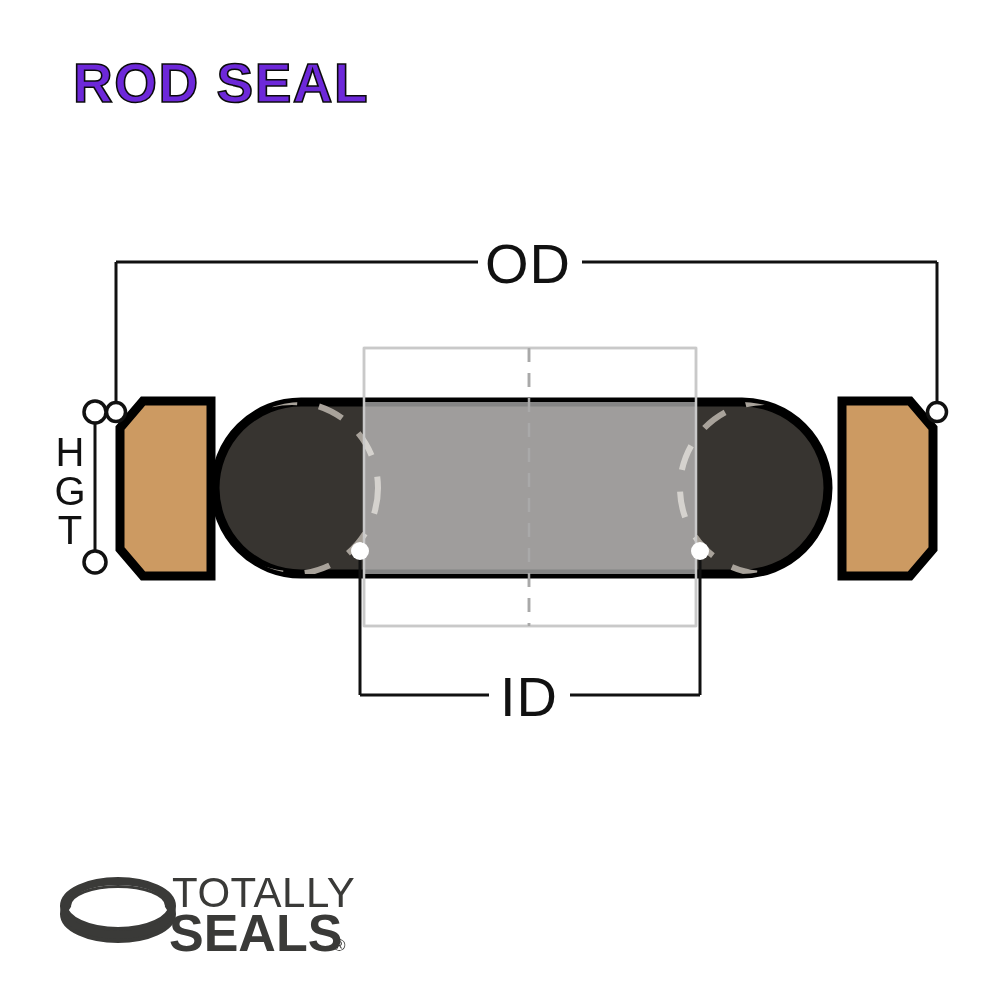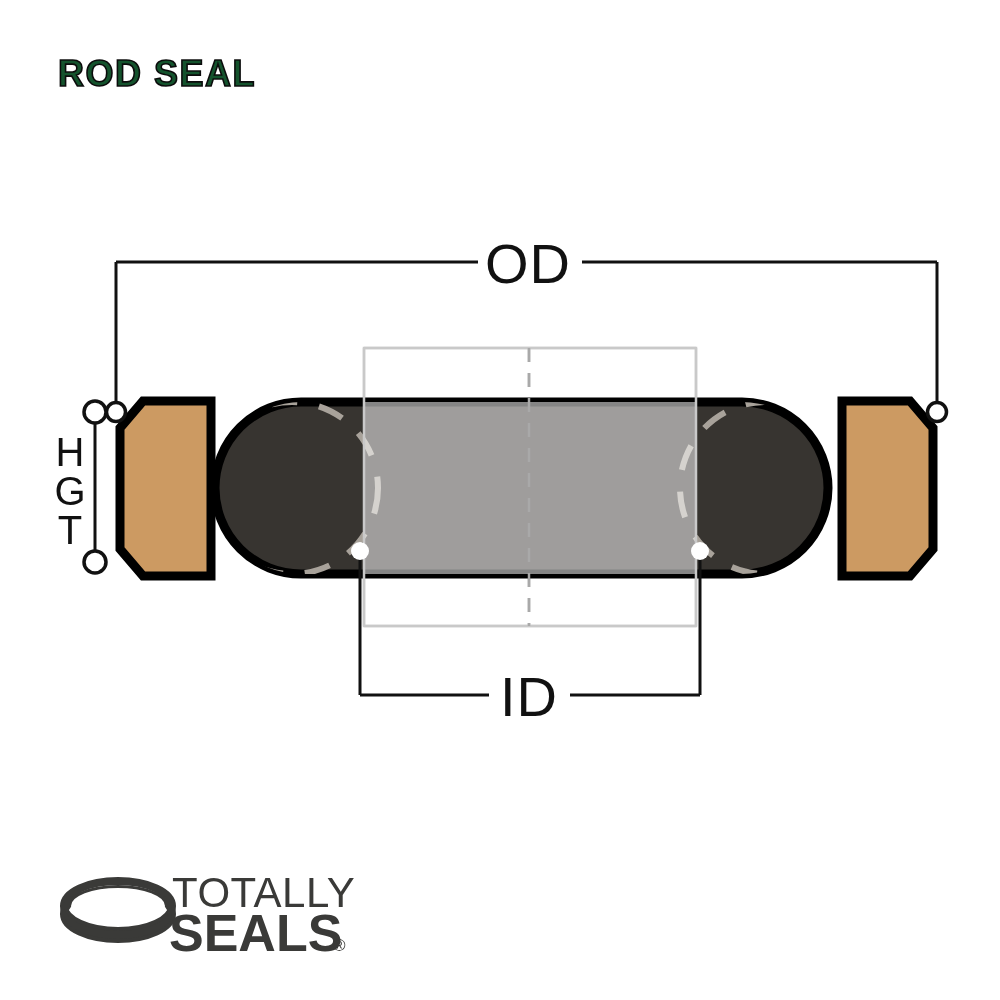--- a/index.html
+++ b/index.html
@@ -12,27 +12,27 @@
   }
   #canvas {
     position: relative;
     width: 1000px;
     height: 1000px;
     background: #ffffff;
     overflow: hidden;
   }
   #title {
     position: absolute;
-    left: 58px;
+    left: 73px;
     top: 56px;
     font-family: "Liberation Sans", sans-serif;
     font-weight: 700;
-    font-size: 36px;
+    font-size: 55px;
     letter-spacing: 1.5px;
-    color: #14532d;
+    color: #6d28d9;
     line-height: 1;
     -webkit-text-stroke: 1.6px #0b0b0b;
   }
   #diagram {
     position: absolute;
     left: 0;
     top: 0;
   }
   .dim-label {
     font-family: "Liberation Sans", sans-serif;

